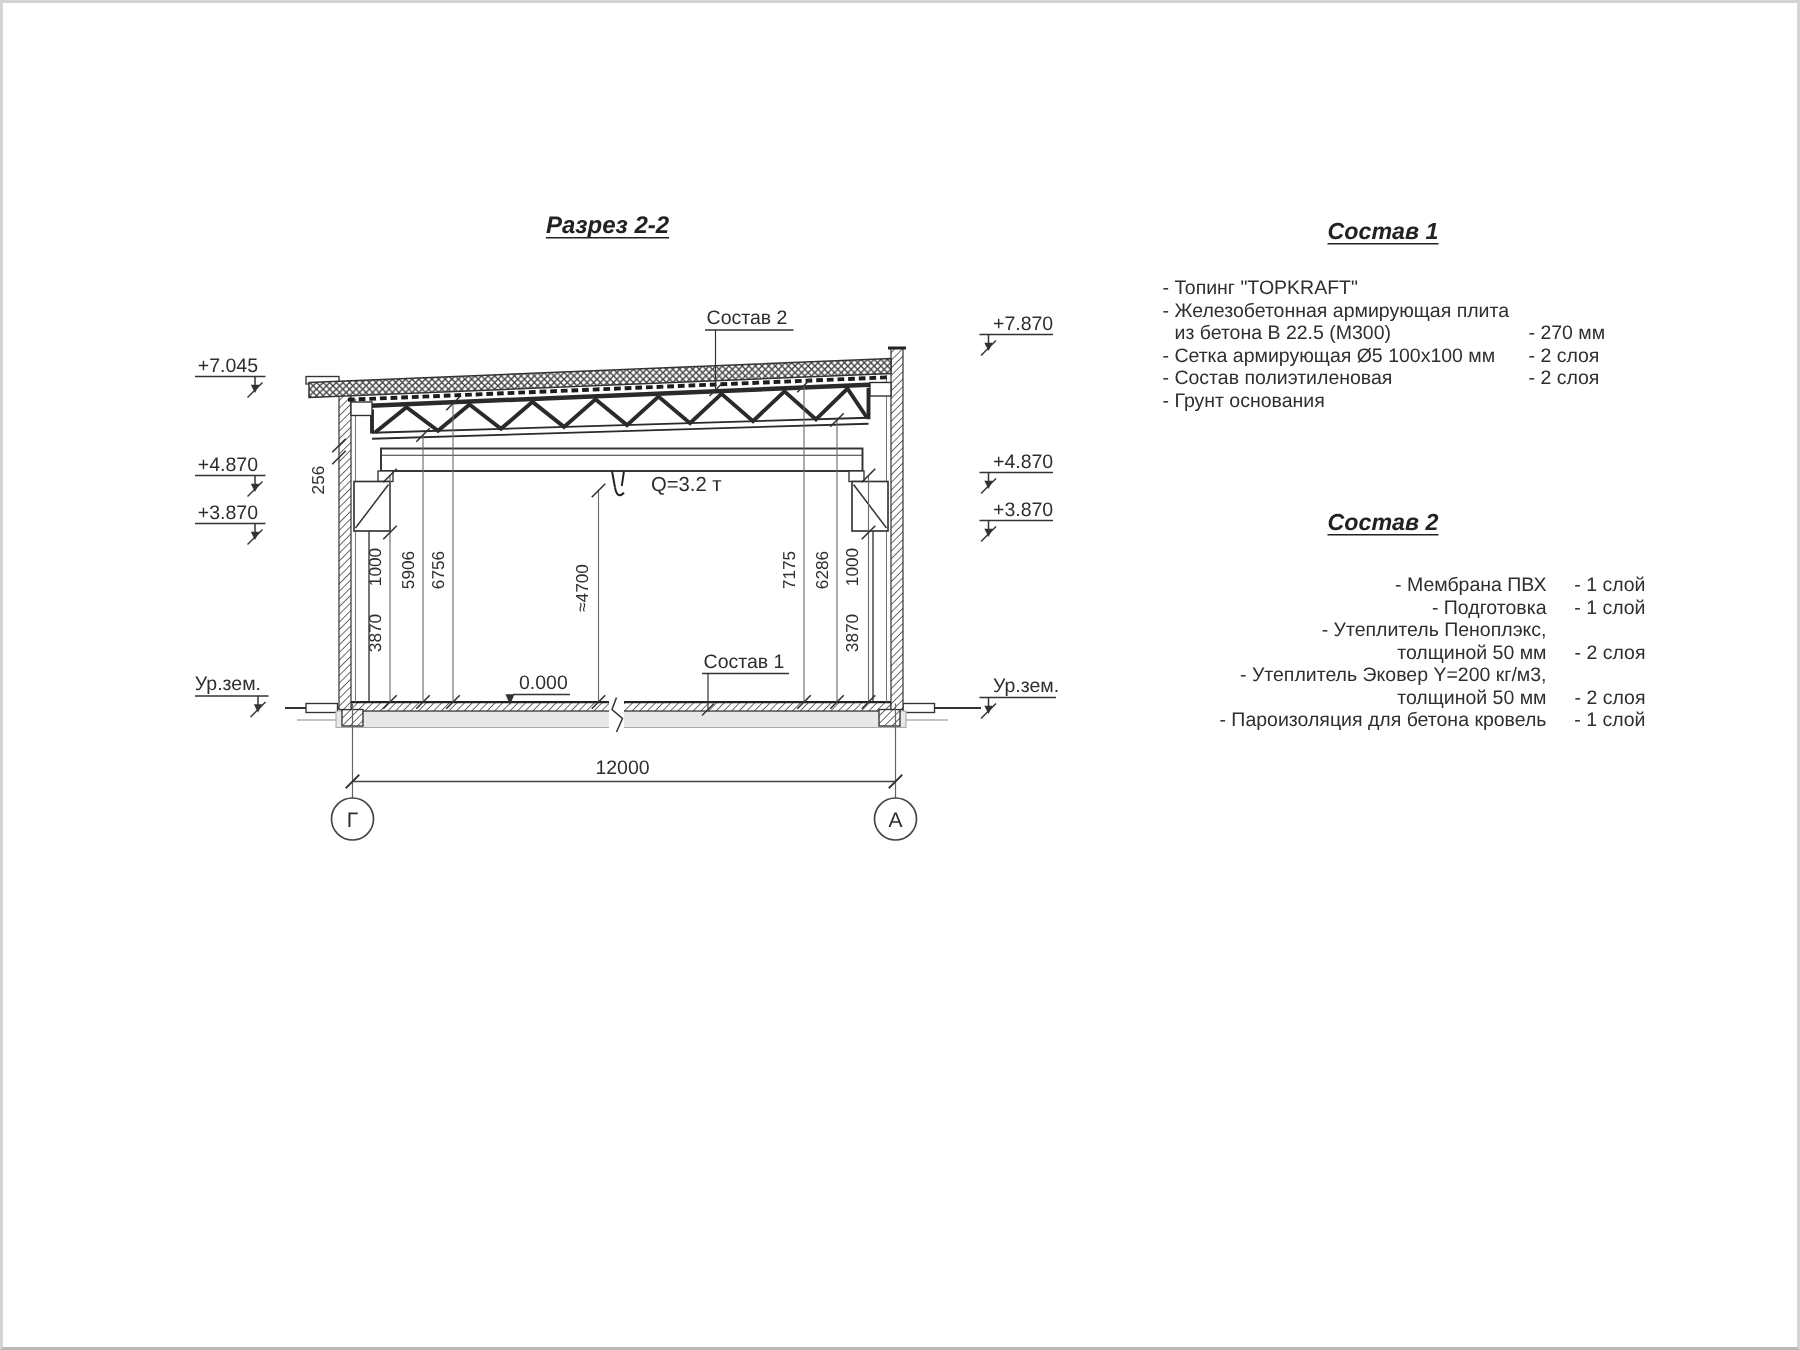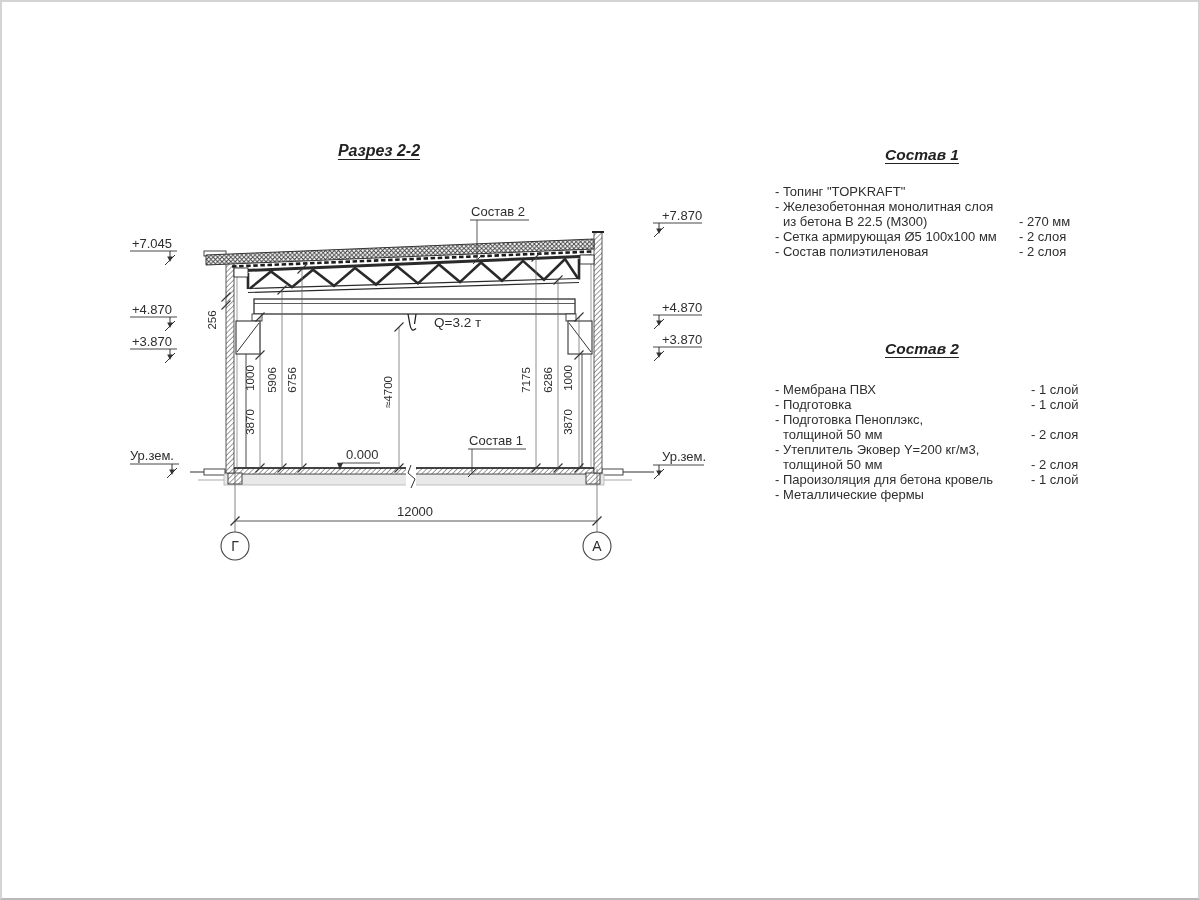--- a/index.html
+++ b/index.html
@@ -9,34 +9,34 @@
     font-family:"Liberation Sans",sans-serif;color:#2e2e2e;
   }
   .sec-title{
     position:absolute;text-align:center;
     font:italic 700 15.5px "Liberation Sans",sans-serif;color:#222;
     text-decoration:underline;text-underline-offset:3px;text-decoration-thickness:1px;
     white-space:nowrap;
   }
   .panel{position:absolute;font:13px/15px "Liberation Sans",sans-serif;color:#2e2e2e;}
   .row{display:grid;grid-template-columns:1fr 78px;}
-  .panel.c2 .row{grid-template-columns:1fr 66px;}
+  .panel.c2 .row{grid-template-columns:1fr 66px;text-align:right;}
   .mat .l1,.mat .l2{display:block;white-space:nowrap;}
   .mat .l2{padding-left:8px;}
   .val{align-self:end;white-space:nowrap;}
   .l2:empty{display:none;}
   .val:empty{display:none;}
   svg text{font-family:"Liberation Sans",sans-serif;fill:#2e2e2e;}
 </style>
 </head>
 <body>
 
 <div class="page">
 
-  <div class="sec-title" style="left:302px;top:140px;width:150px;font-size:16px;">Разрез 2-2</div>
+  <div class="sec-title" style="left:328px;top:140px;width:150px;font-size:16px;">Разрез 2-2</div>
 
   <svg style="position:absolute;left:120px;top:130px;" width="614" height="442" viewBox="120 130 614 442">
     <defs>
       <pattern id="ph" width="3.6" height="3.6" patternUnits="userSpaceOnUse" patternTransform="rotate(45)">
         <rect width="3.6" height="3.6" fill="#ffffff"></rect>
         <line x1="0" y1="0" x2="0" y2="3.6" stroke="#4c4c4c" stroke-width="1.1"></line>
       </pattern>
       <pattern id="pc" width="4.4" height="4.4" patternUnits="userSpaceOnUse">
         <rect width="4.4" height="4.4" fill="#ffffff"></rect>
         <path d="M0,0 L4.4,4.4 M4.4,0 L0,4.4" stroke="#3f3f3f" stroke-width="0.9"></path>
@@ -253,75 +253,75 @@
 
   <div class="panel c1" style="left:773px;top:182px;width:322px;">
     <div class="row">
       <div class="mat">
           <span class="l1">- Топинг "TOPKRAFT"</span>
         </div>
 
     </div>
     <div class="row">
       <div class="mat">
-          <span class="l1">- Железобетонная  монолитная слоя</span>
+          <span class="l1">- Железобетонная  армирующая плита</span>
           <span class="l2">из бетона В 22.5 (М300)</span>
         </div>
       <div class="val">- 270 мм</div>
     </div>
     <div class="row">
       <div class="mat">
           <span class="l1">- Сетка армирующая Ø5 100x100 мм</span>
         </div>
       <div class="val">- 2 слоя</div>
     </div>
     <div class="row">
       <div class="mat">
           <span class="l1">- Состав полиэтиленовая</span>
         </div>
       <div class="val">- 2 слоя</div>
     </div>
+    <div class="row">
+      <div class="mat">
+          <span class="l1">- Грунт основания</span>
+        </div>
+
+    </div>
   </div>
 
   <div class="sec-title" style="left:770px;top:338px;width:300px;">Состав 2</div>
 
   <div class="panel c2" style="left:773px;top:380px;width:322px;">
     <div class="row">
       <div class="mat">
           <span class="l1">- Мембрана ПВХ</span>
         </div>
       <div class="val">- 1 слой</div>
     </div>
     <div class="row">
       <div class="mat">
           <span class="l1">- Подготовка</span>
         </div>
       <div class="val">- 1 слой</div>
     </div>
     <div class="row">
       <div class="mat">
-          <span class="l1">- Подготовка Пеноплэкс,</span>
+          <span class="l1">- Утеплитель Пеноплэкс,</span>
           <span class="l2">толщиной 50 мм</span>
         </div>
       <div class="val">- 2 слоя</div>
     </div>
     <div class="row">
       <div class="mat">
           <span class="l1">- Утеплитель Эковер Y=200 кг/м3,</span>
           <span class="l2">толщиной 50 мм</span>
         </div>
       <div class="val">- 2 слоя</div>
     </div>
     <div class="row">
       <div class="mat">
           <span class="l1">- Пароизоляция для бетона кровель</span>
         </div>
       <div class="val">- 1 слой</div>
     </div>
-    <div class="row">
-      <div class="mat">
-          <span class="l1">- Металлические фермы</span>
-        </div>
-
-    </div>
   </div>
 
 </div>
 
 </body></html>

